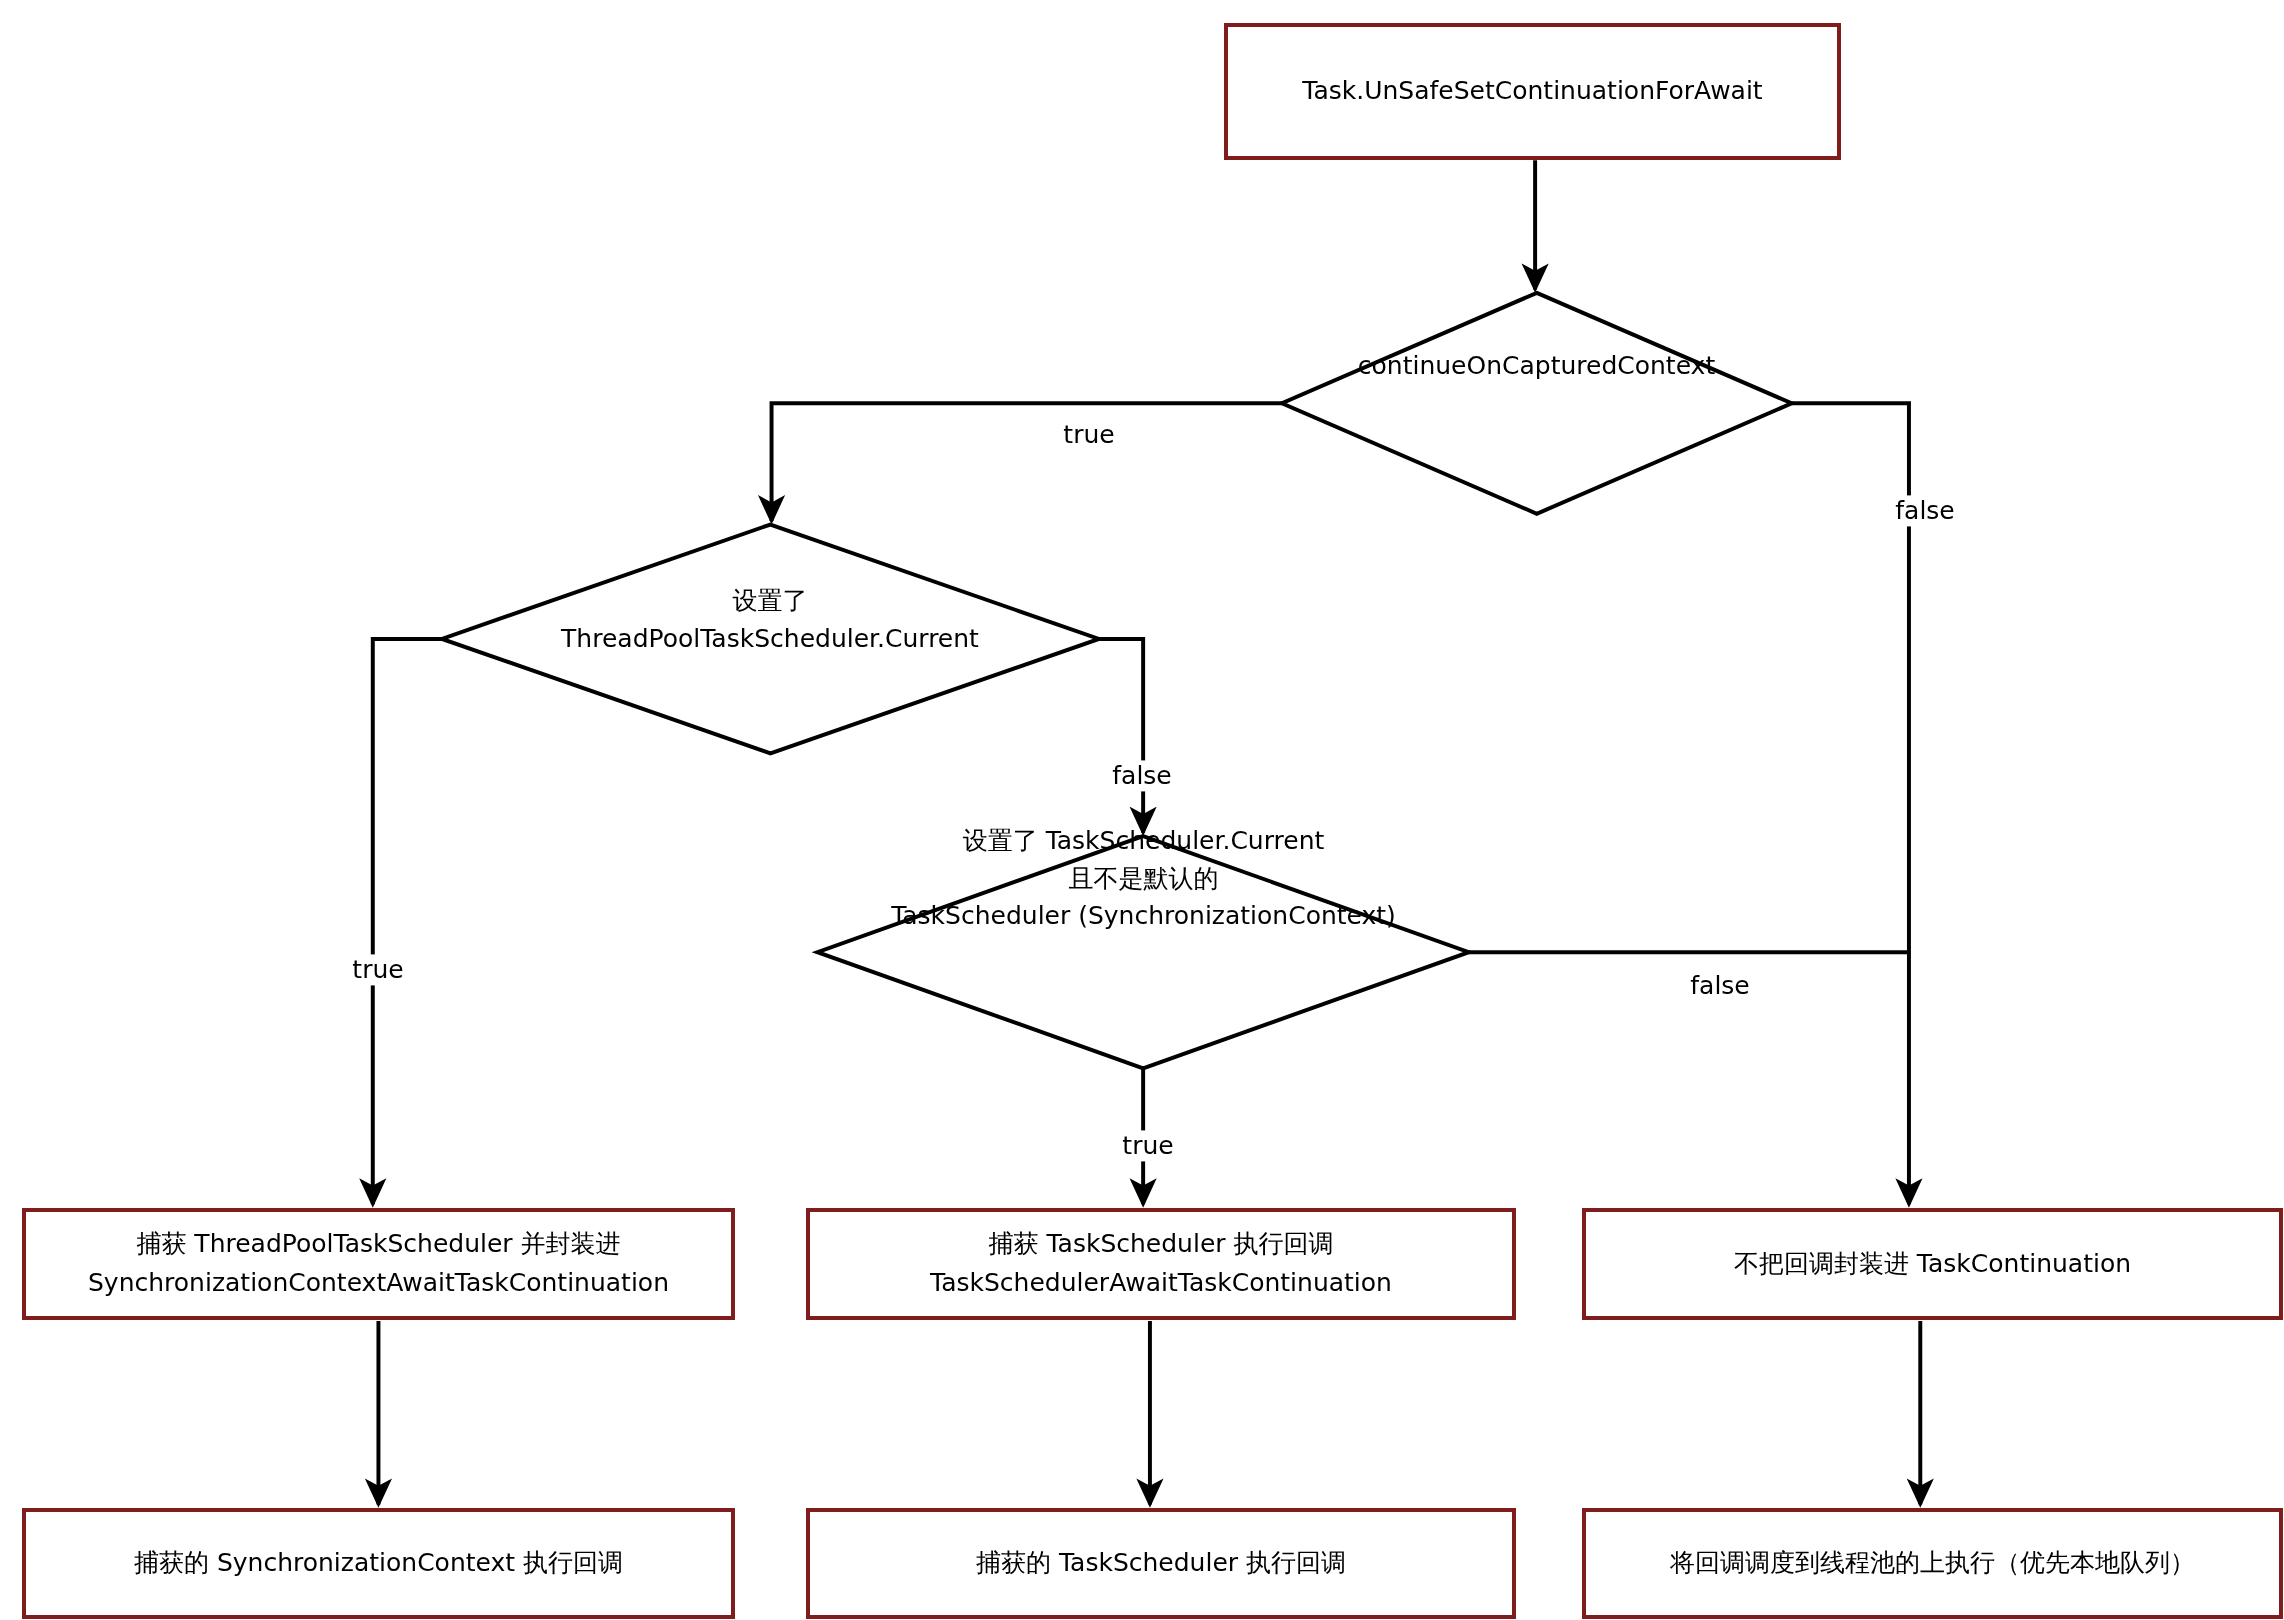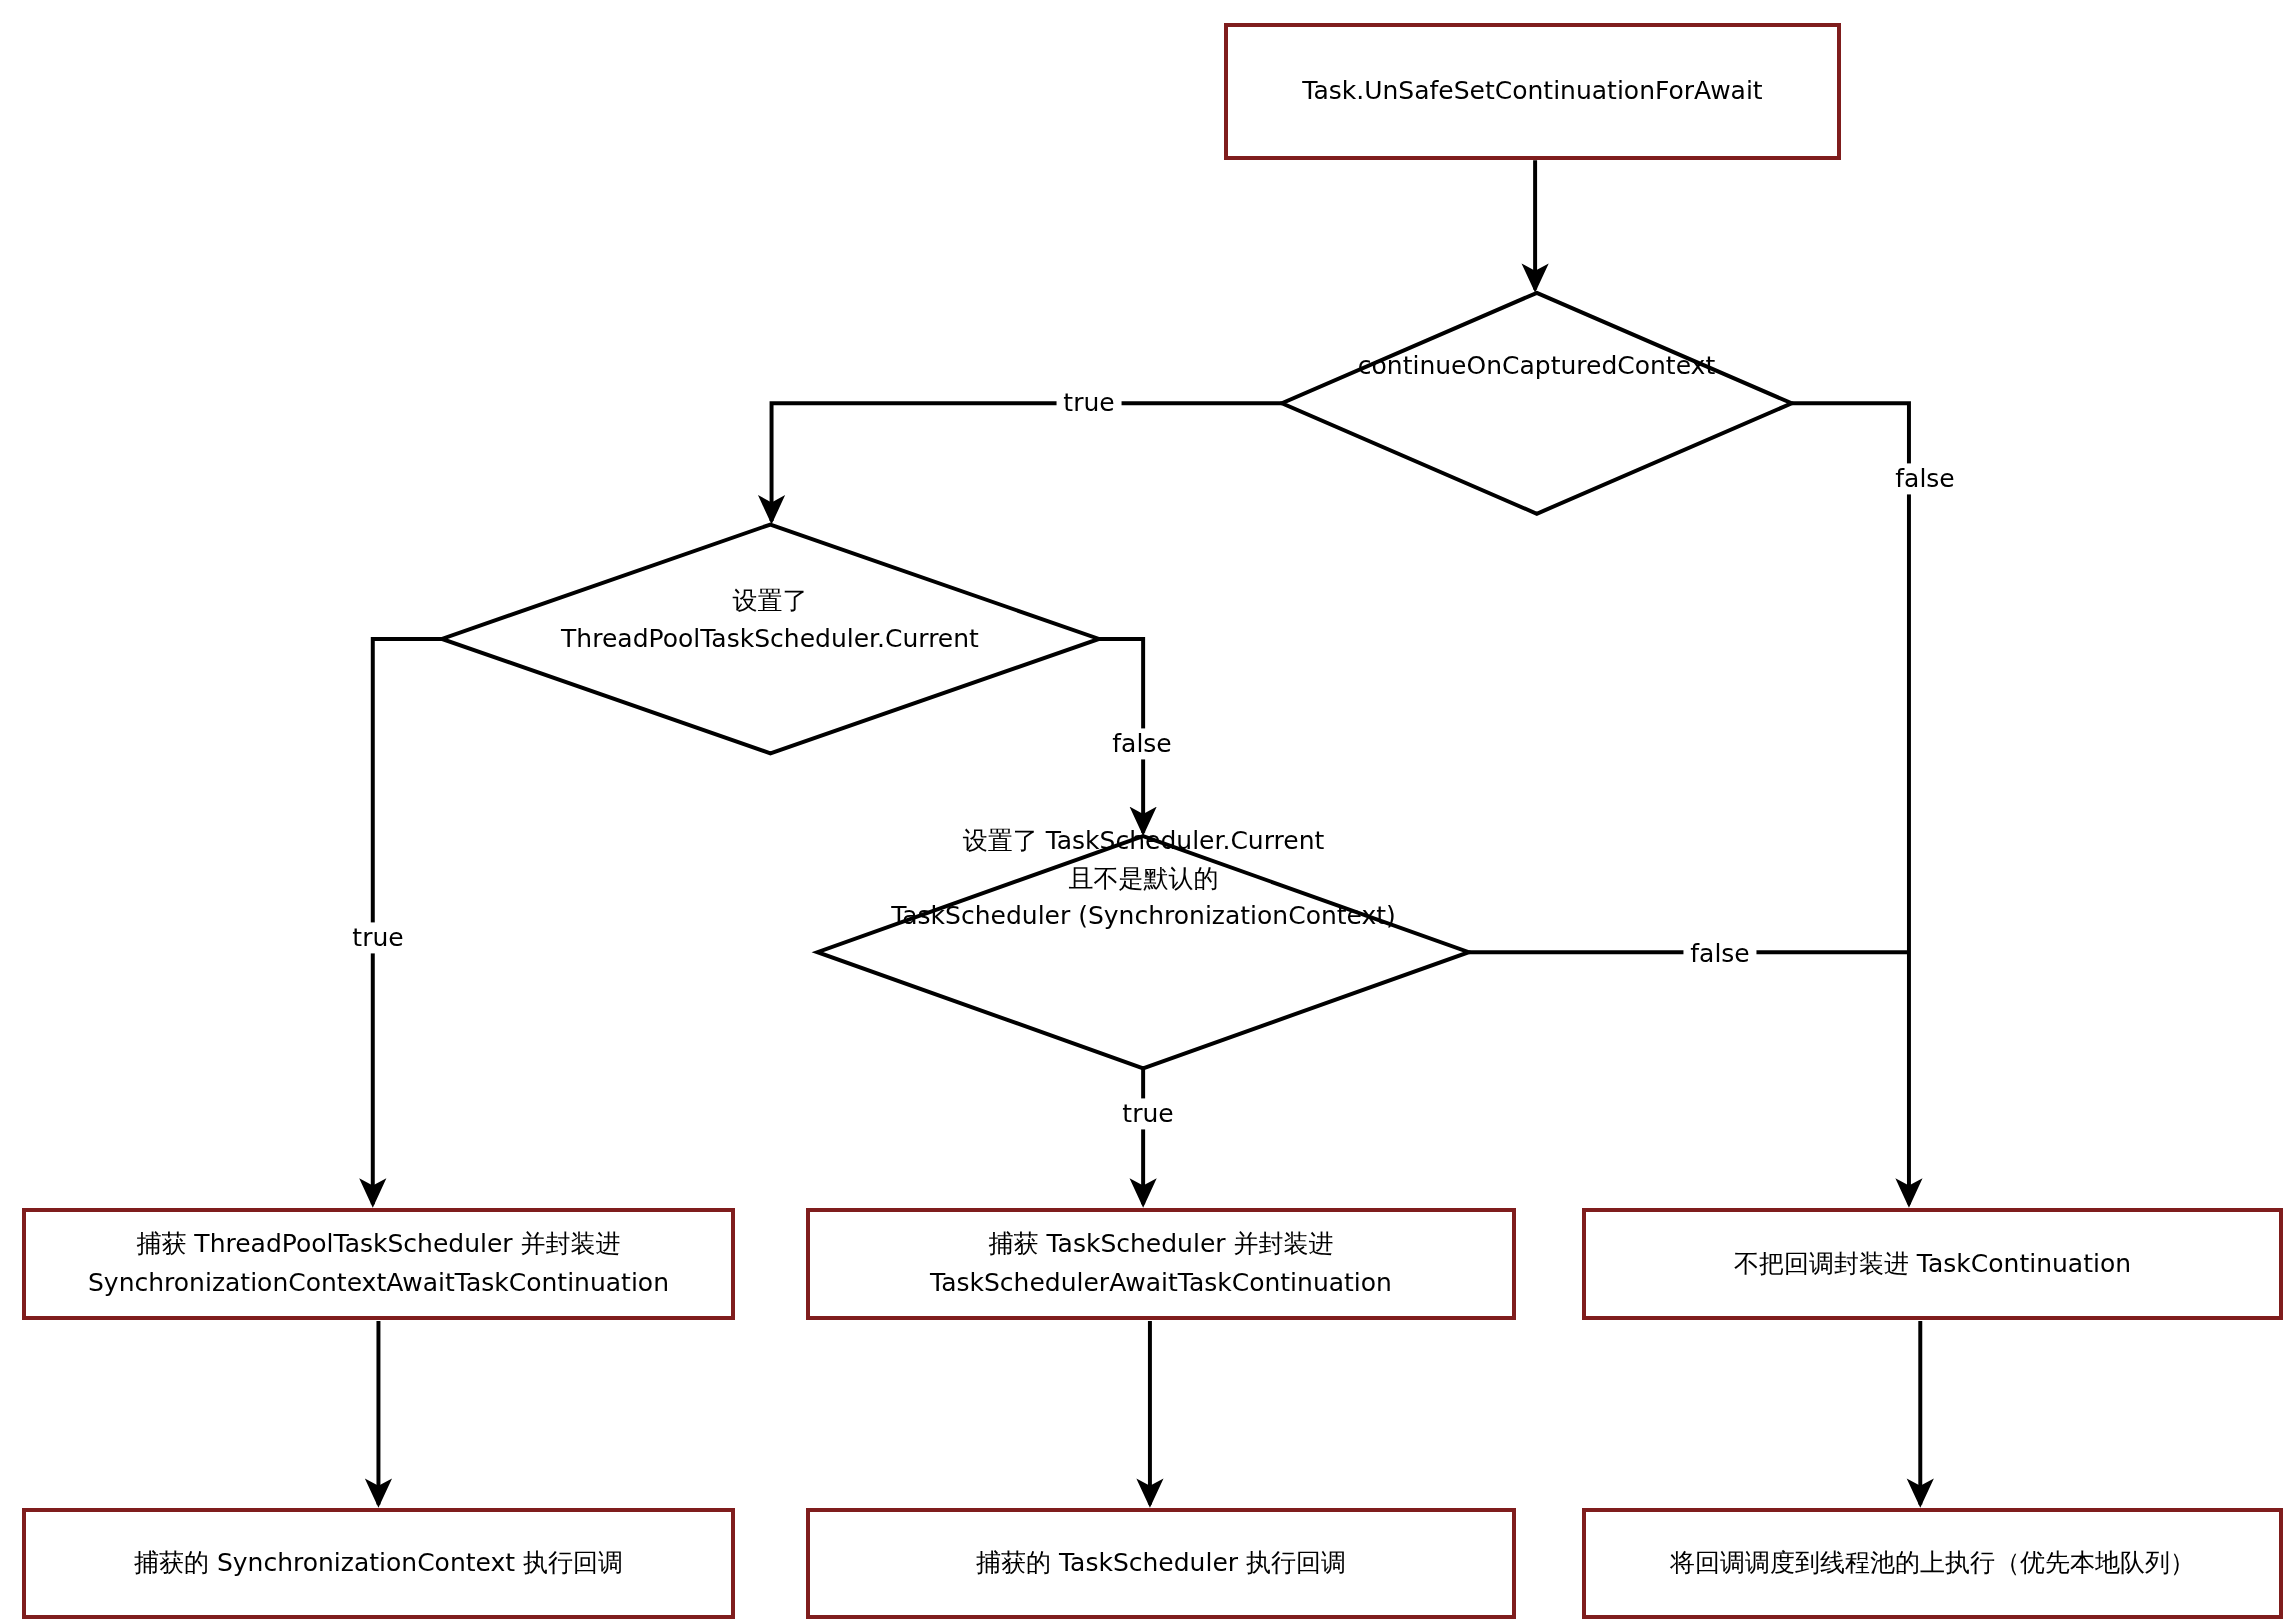--- a/index.html
+++ b/index.html
@@ -33,20 +33,21 @@
     font-size:25px;line-height:1.5;
     pointer-events:none;
   }
   .elabel{
     position:absolute;
     transform:translate(-50%,-50%);
     background:#ffffff;
     padding:1.1px 6.8px;
     font-size:25px;
     white-space:nowrap;
+    margin-top:32px;
   }
 </style>
 </head>
 <body>
 
 <div id="canvas">
 
   <svg id="edge-layer" viewBox="0 0 4032 2860" xmlns="http://www.w3.org/2000/svg">
     <defs>
       <marker id="ah" markerUnits="userSpaceOnUse" markerWidth="70" markerHeight="70" refX="46" refY="30" orient="auto">
@@ -73,21 +74,21 @@
   <div class="box" style="left:1224px;top:22.7px;width:617px;height:137px">
     <div>Task.UnSafeSetContinuationForAwait</div>
   </div>
 
   <div class="box" style="left:22px;top:1208px;width:713px;height:112px">
     <div>捕获 ThreadPoolTaskScheduler 并封装进</div>
     <div>SynchronizationContextAwaitTaskContinuation</div>
   </div>
 
   <div class="box" style="left:806px;top:1208px;width:710px;height:112px">
-    <div>捕获 TaskScheduler 并封装进</div>
+    <div>捕获 TaskScheduler 执行回调</div>
     <div>TaskSchedulerAwaitTaskContinuation</div>
   </div>
 
   <div class="box" style="left:1582px;top:1208px;width:701px;height:112px">
     <div>不把回调封装进 TaskContinuation</div>
   </div>
 
   <div class="box" style="left:22px;top:1508px;width:713px;height:111px">
     <div>捕获的 SynchronizationContext 执行回调</div>
   </div>

